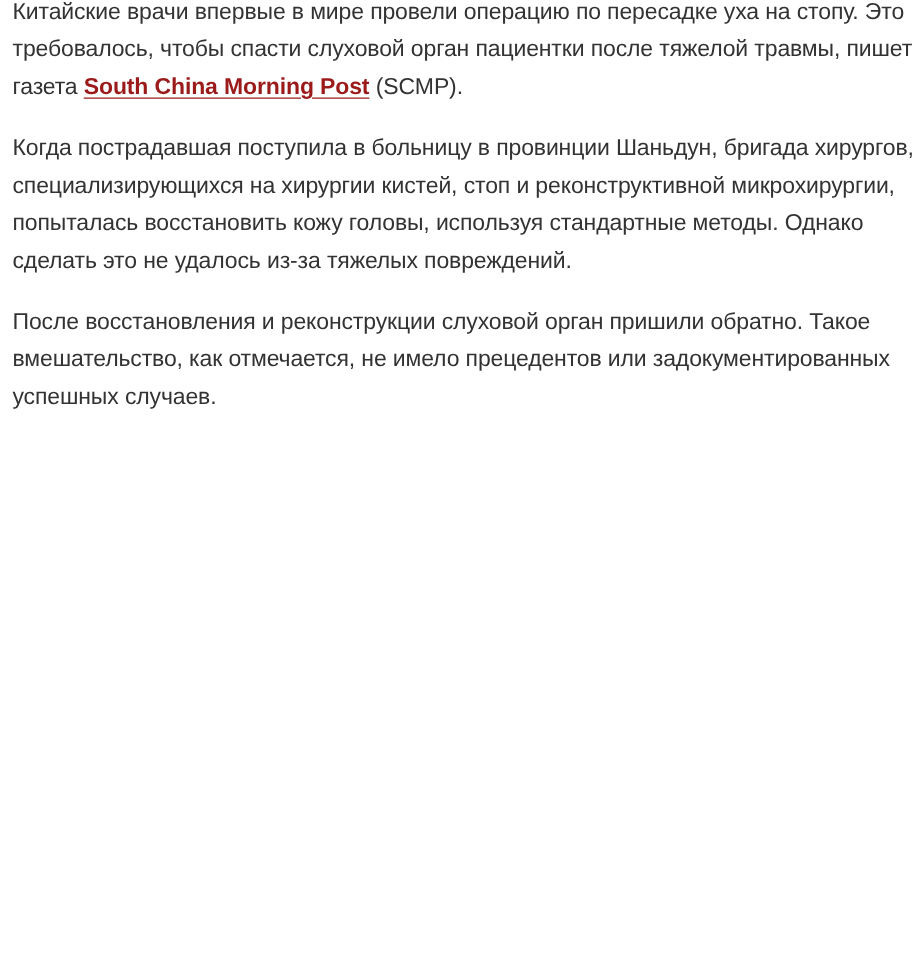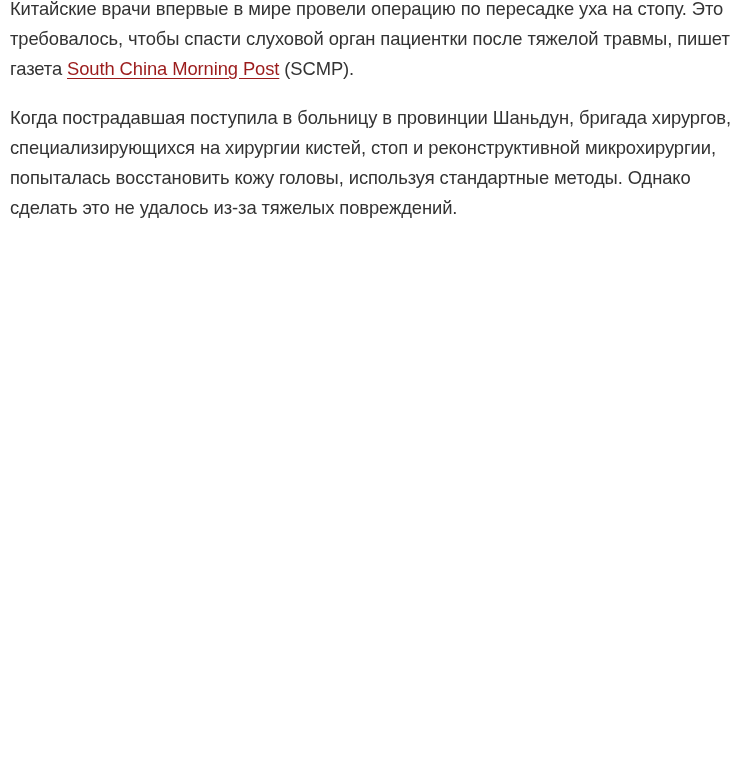--- a/index.html
+++ b/index.html
@@ -26,21 +26,23 @@
     }
     .article p {
       margin: 0 0 19px 0;
       padding: 0;
     }
     .article a {
       color: #9b1b1b;
       text-decoration: underline;
       text-decoration-color: #9b1b1b;
       text-underline-offset: 3px;
+      font-weight: bold;
     }
   </style>
 </head>
 <body>
 
 <div class="article">
   <p><span>Китайские врачи впервые в мире провели операцию по пересадке уха на стопу. Это требовалось, чтобы спасти слуховой орган пациентки после тяжелой травмы, пишет газета </span><a href="#">South China Morning Post</a><span> (SCMP).</span></p>
   <p>Когда пострадавшая поступила в больницу в провинции Шаньдун, бригада хирургов, специализирующихся на хирургии кистей, стоп и реконструктивной микрохирургии, попыталась восстановить кожу головы, используя стандартные методы. Однако сделать это не удалось из-за тяжелых повреждений.</p>
+  <p>После восстановления и реконструкции слуховой орган пришили обратно. Такое вмешательство, как отмечается, не имело прецедентов или задокументированных успешных случаев.</p>
 </div>
 
 </body></html>

